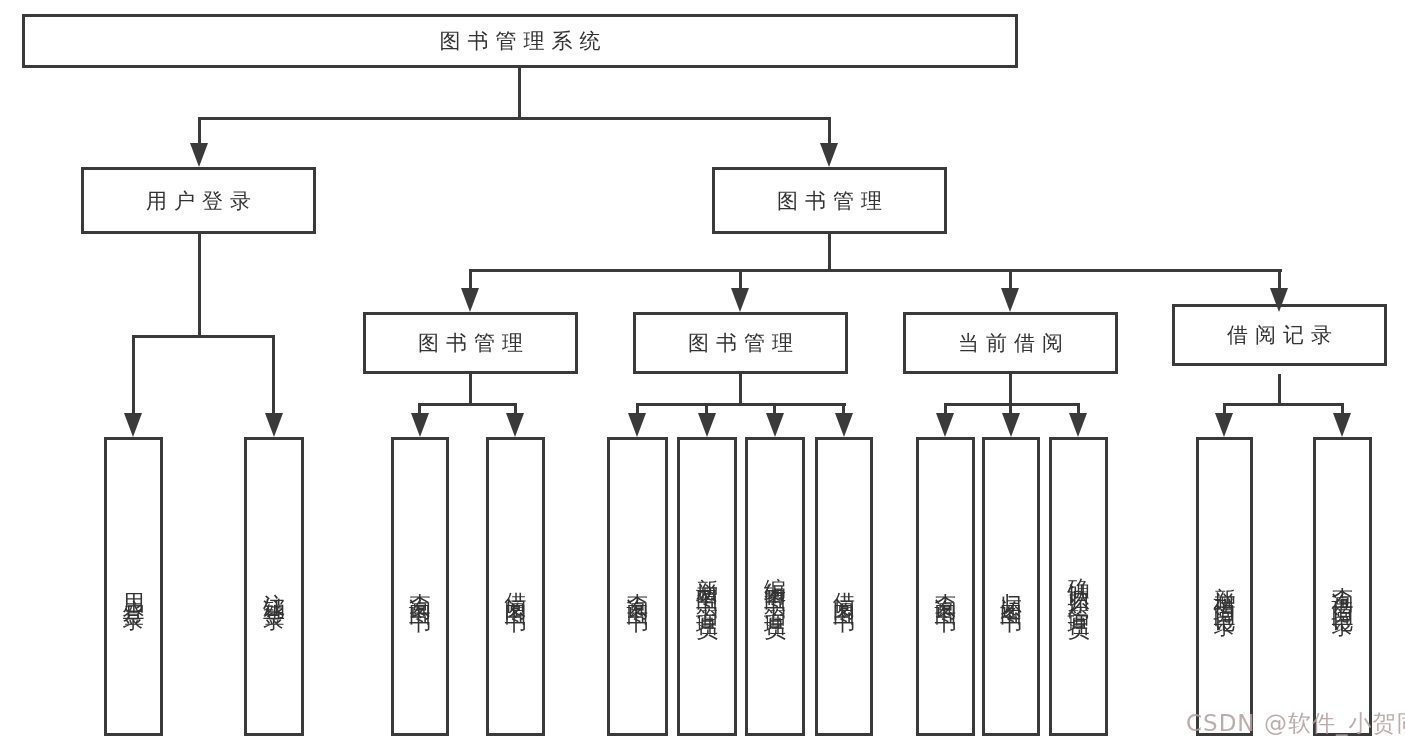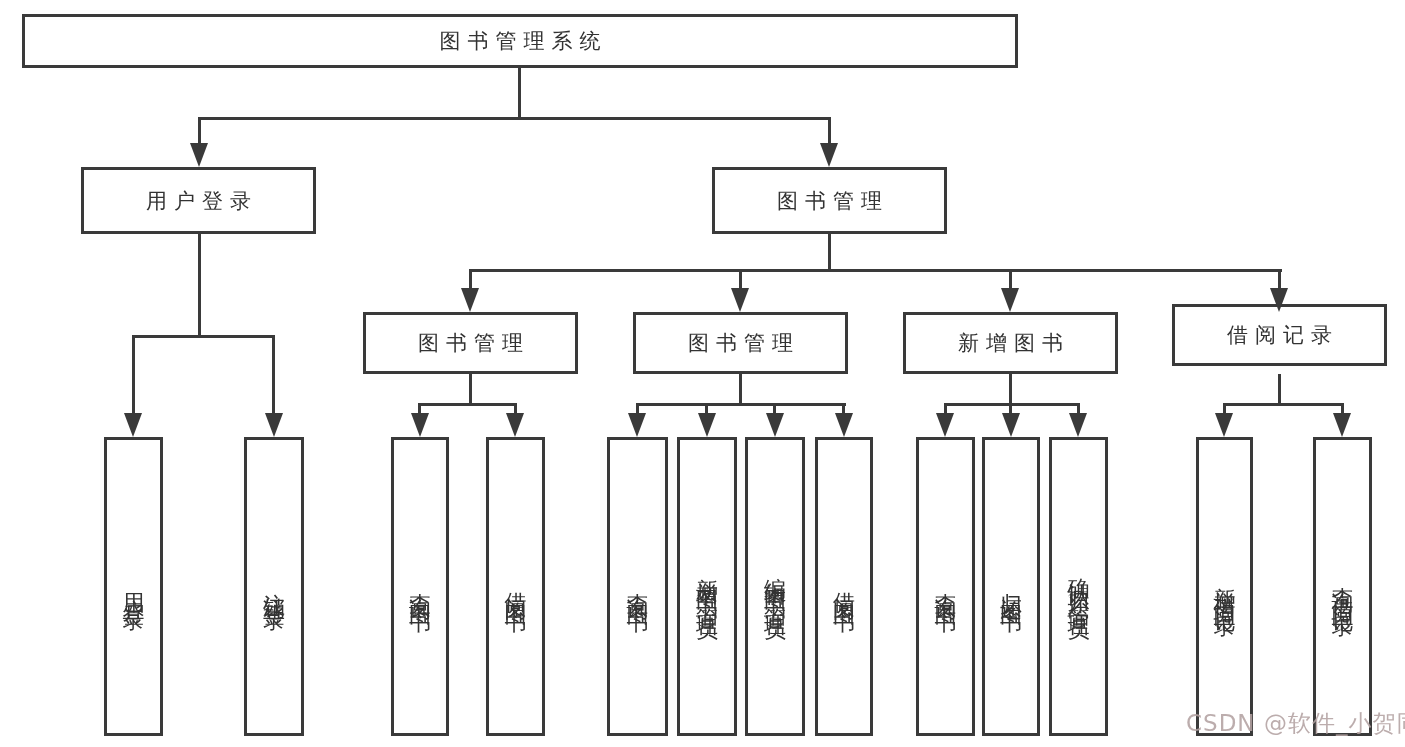--- a/index.html
+++ b/index.html
@@ -62,21 +62,21 @@
   <div class="arrow" style="left:461px; top:288px;"></div>
   <div class="vline" style="left:739px; top:269px; width:3px; height:22px;"></div>
   <div class="arrow" style="left:731px; top:288px;"></div>
   <div class="vline" style="left:1009px; top:269px; width:3px; height:22px;"></div>
   <div class="arrow" style="left:1001px; top:288px;"></div>
   <div class="vline" style="left:1278px; top:269px; width:3px; height:22px;"></div>
   <div class="arrow" style="left:1270px; top:288px;"></div>
 
   <div class="node h" style="left:363px; top:312px; width:215px; height:62px;">图书管理</div>
   <div class="node h" style="left:633px; top:312px; width:215px; height:62px;">图书管理</div>
-  <div class="node h" style="left:903px; top:312px; width:215px; height:62px;">新增图书</div>
+  <div class="node h" style="left:903px; top:312px; width:215px; height:62px;">当前借阅</div>
   <div class="node h" style="left:1172px; top:304px; width:215px; height:62px;">借阅记录</div>
 
   <div class="vline" style="left:469px; top:374px; width:3px; height:32px;"></div>
   <div class="vline" style="left:739px; top:374px; width:3px; height:32px;"></div>
   <div class="vline" style="left:1009px; top:374px; width:3px; height:32px;"></div>
   <div class="vline" style="left:1278px; top:374px; width:3px; height:32px;"></div>
 
   <div class="hline" style="left:418px; top:403px; width:99px; height:3px;"></div>
   <div class="hline" style="left:636px; top:403px; width:210px; height:3px;"></div>
   <div class="hline" style="left:944px; top:403px; width:136px; height:3px;"></div>

